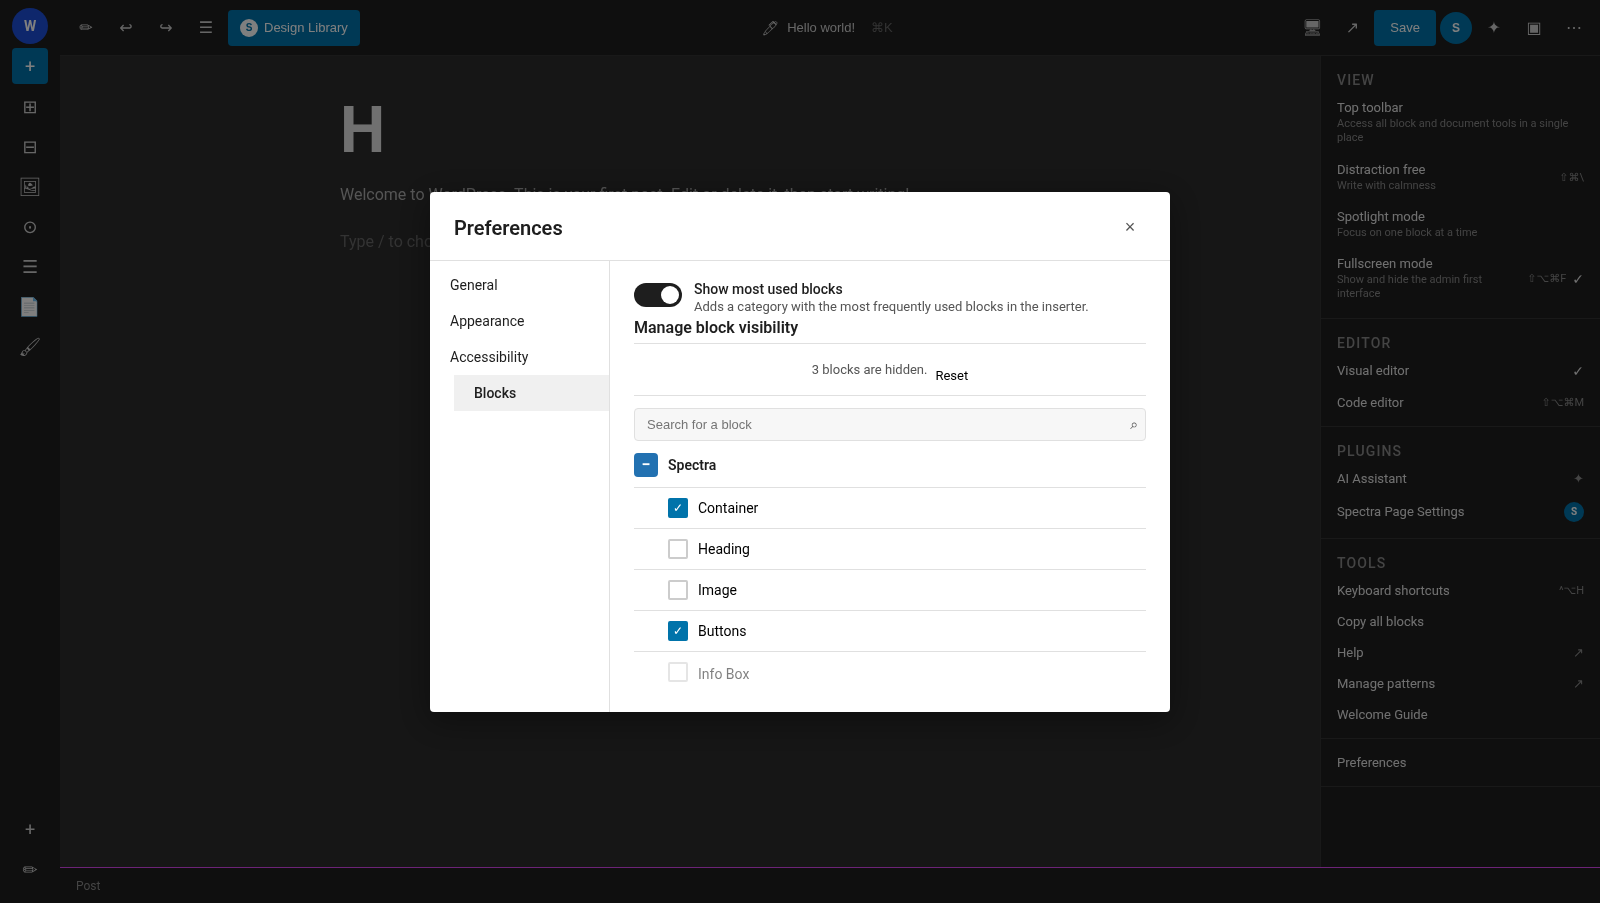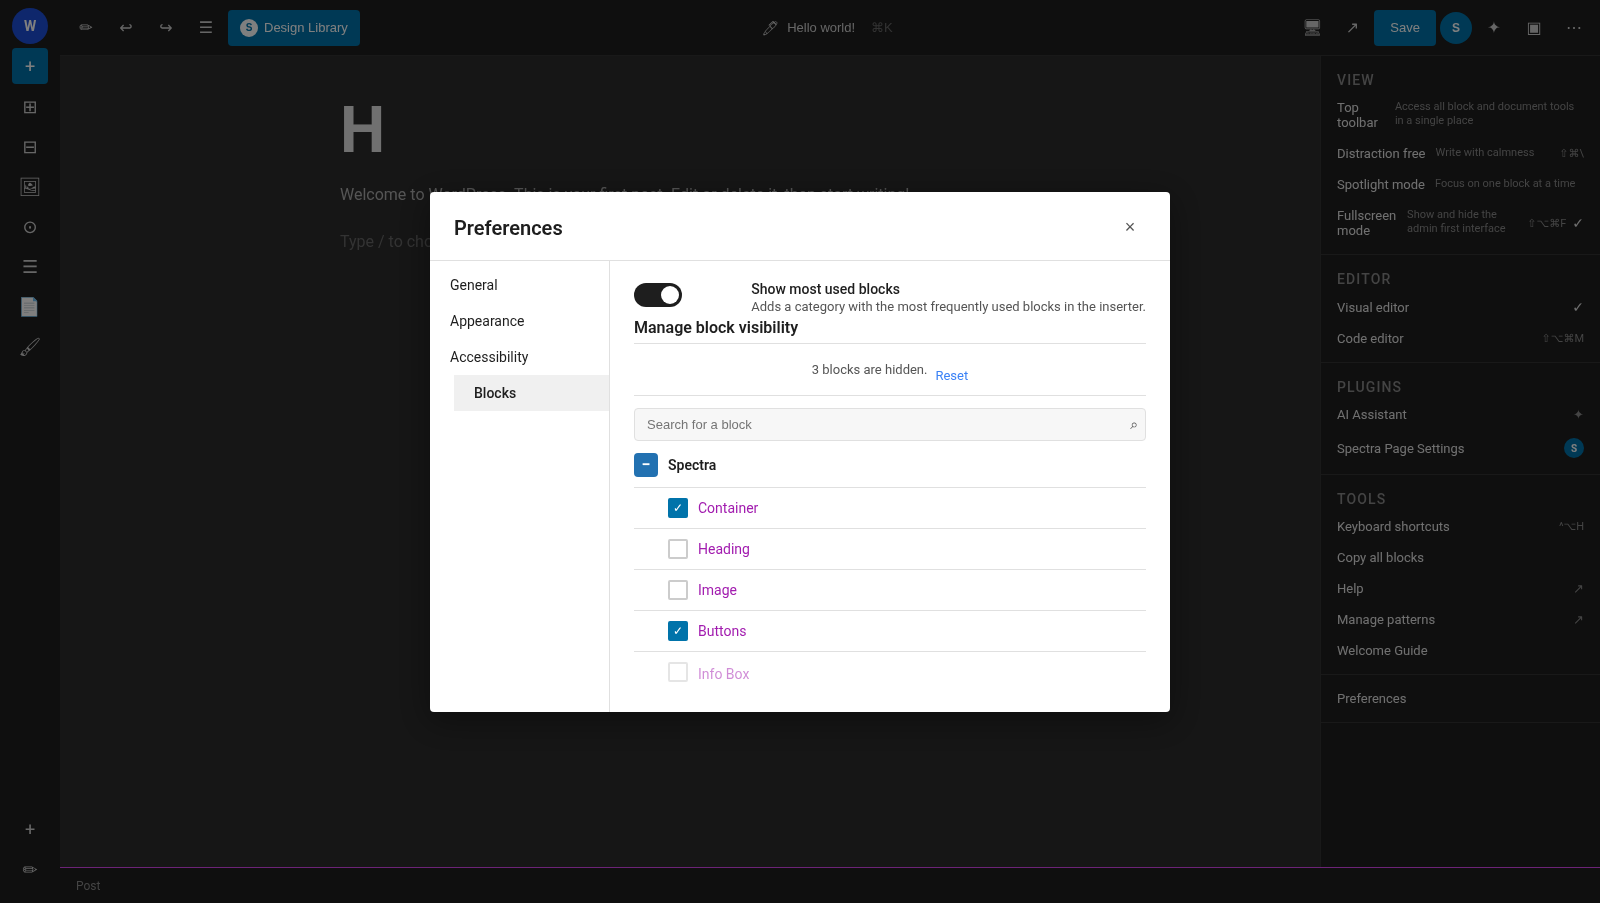--- a/index.html
+++ b/index.html
@@ -173,21 +173,21 @@
       letter-spacing: 0.08em;
       padding: 8px 16px 4px;
       font-weight: 500;
     }
     .panel-item {
       display: flex; align-items: center; justify-content: space-between;
       padding: 8px 16px;
       cursor: pointer;
       color: #e0e0e0;
     }
-    .panel-item-left { display: flex; flex-direction: row; gap: 10px; }
+    .panel-item-left { display: flex; flex-direction: column; gap: 2px; }
     .panel-item-title { font-size: 13px; font-weight: 400; }
     .panel-item-subtitle { font-size: 11px; color: #888; line-height: 1.3; }
     .panel-item-right { display: flex; align-items: center; gap: 6px; color: #888; font-size: 11px; }
     .panel-item-check { color: #e0e0e0; font-size: 14px; }
 
     
     .bottom-bar {
       height: 36px;
       background: #1e1e1e;
       border-top: 1px solid #d946ef;
@@ -262,21 +262,20 @@
     .modal-content {
       flex: 1;
       padding: 20px 24px;
       overflow-y: auto;
     }
 
     
     .toggle-row {
       display: flex; align-items: flex-start; gap: 12px;
       margin-bottom: 4px;
-      justify-content: space-between;
     }
     .toggle {
       position: relative;
       width: 48px; height: 24px;
       flex-shrink: 0;
       margin-top: 2px;
     }
     .toggle-track {
       position: absolute; inset: 0;
       background: #1e1e1e;
@@ -311,21 +310,21 @@
       display: flex; align-items: center; justify-content: center;
       gap: 8px;
       padding: 12px 0;
       border-top: 1px solid #e0e0e0;
       border-bottom: 1px solid #e0e0e0;
       margin-bottom: 12px;
       font-size: 13px;
       color: #555;
     }
     .reset-link {
-      color: #3b82f6;
+      color: #000000;
       text-decoration: none;
       cursor: pointer;
       margin-top: 12px;
     }
 
     
     .search-row {
       position: relative;
       margin-bottom: 2px;
     }
@@ -383,21 +382,21 @@
       cursor: pointer;
       flex-shrink: 0;
       background: white;
     }
     .block-checkbox.checked {
       background: #0073aa;
       border-color: #0073aa;
       color: white;
       font-size: 12px;
     }
-    .block-name { font-size: 14px; color: #a21caf; }
+    .block-name { font-size: 14px; color: #000000; }
   </style>
 </head>
 <body>
 
 <div class="sidebar">
   <div class="sidebar-icon wp-logo">
     <span>W</span>
   </div>
   <div class="sidebar-icon" style="background:#0073aa;color:white;border-radius:4px;">
     <span>+</span>

